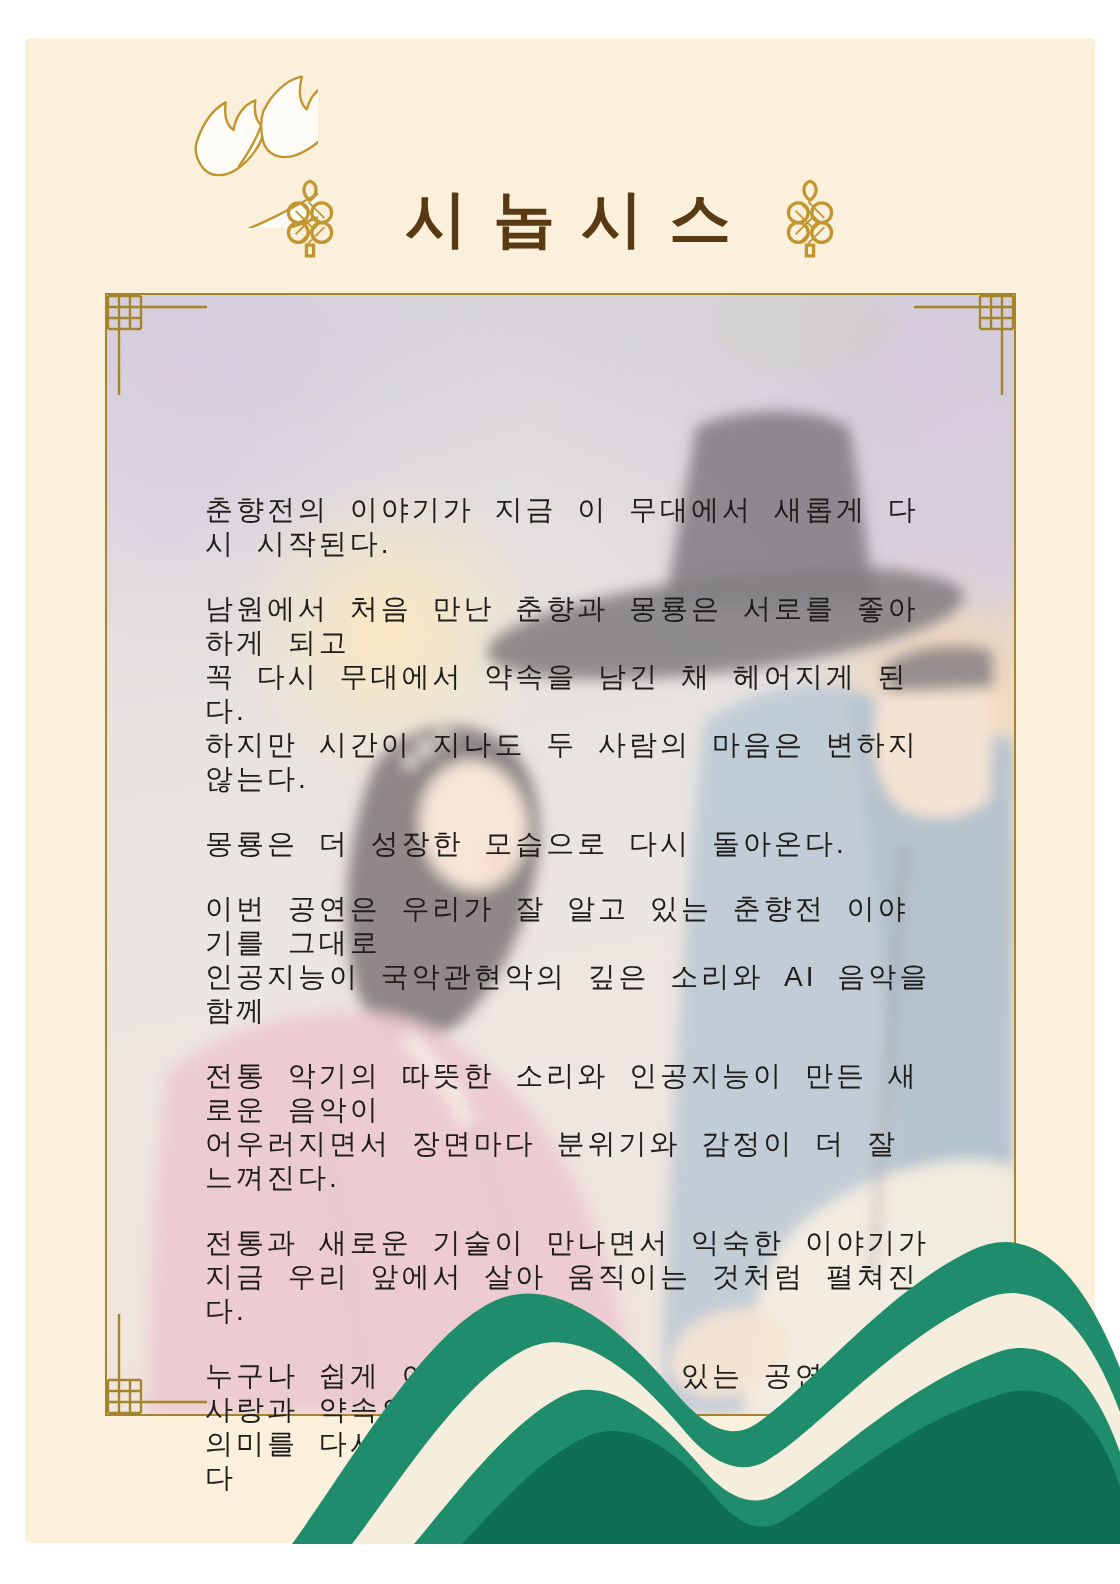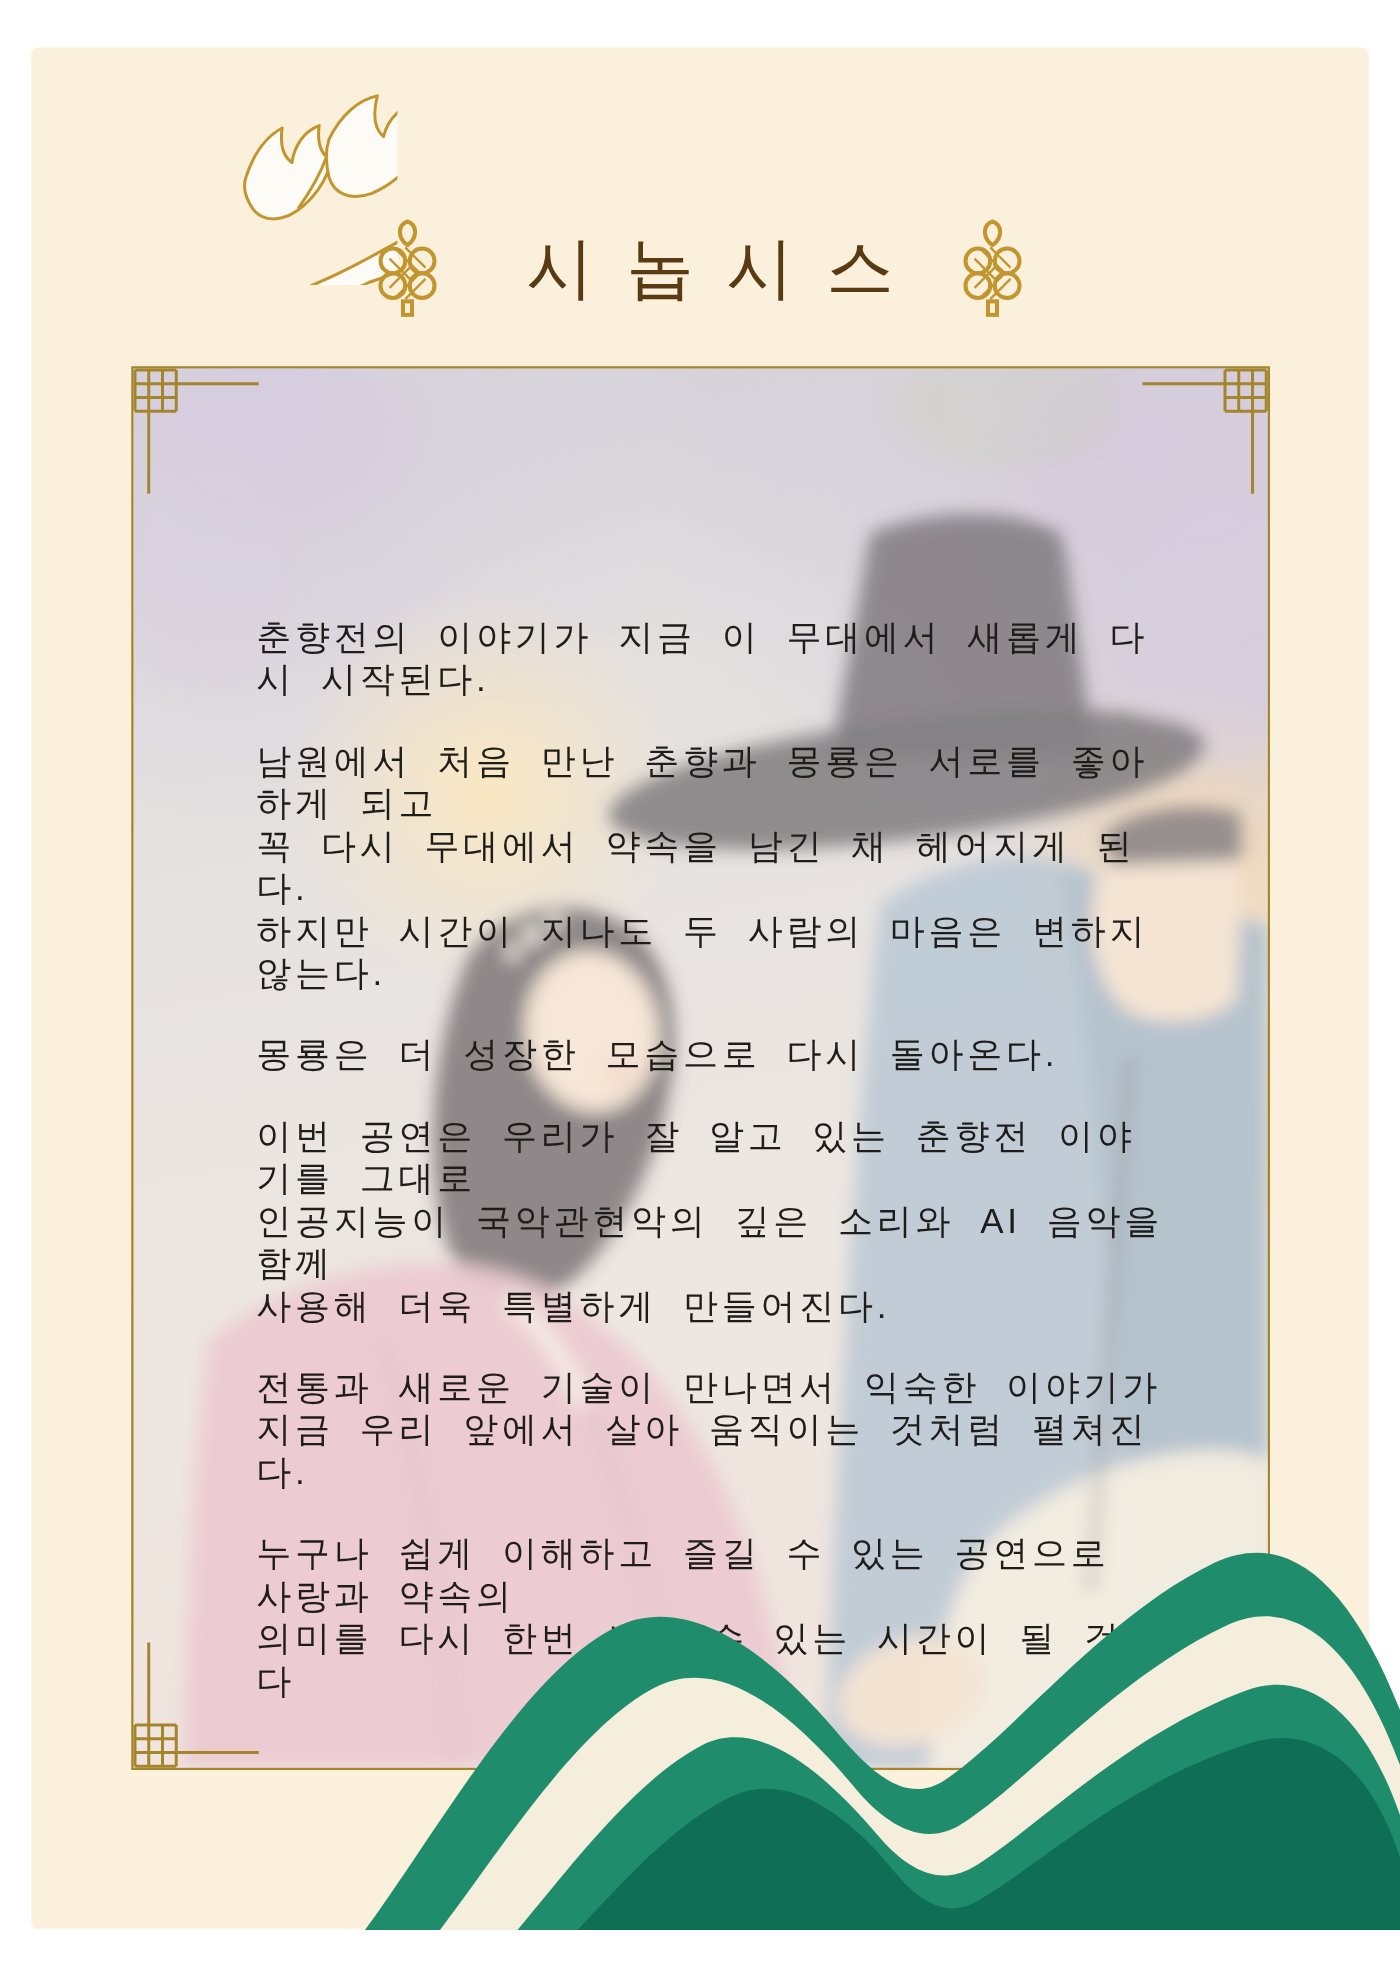--- a/index.html
+++ b/index.html
@@ -14,21 +14,21 @@
     border-radius:5px;
   }
   .crane{position:absolute;left:80px;top:50px;width:238px;height:178px;}
   .title-row{
     position:absolute;left:0;top:172px;width:100%;
     display:flex;justify-content:center;align-items:center;gap:52px;
   }
   .knot{width:54px;height:86px;}
   .page-title{
     margin:16px;font-family:"DejaVu Serif","Liberation Serif",serif;
-    font-size:54px;font-weight:400;line-height:1;
+    font-size:62px;font-weight:700;line-height:1;
     color:var(--title-brown,#5a3a12);
     letter-spacing:26px;margin-right:-26px;
   }
   .frame{
     position:absolute;left:105px;top:293px;width:911px;height:1123px;
     border:2px solid var(--frame-gold,#a5852c);box-sizing:border-box;
   }
   .art-base{
     position:absolute;inset:0;
     background:
@@ -168,21 +168,24 @@
           <span class="line">남원에서 처음 만난 춘향과 몽룡은 서로를 좋아하게 되고</span>
           <span class="line">꼭 다시 무대에서 약속을 남긴 채 헤어지게 된다.</span>
           <span class="line">하지만 시간이 지나도 두 사람의 마음은 변하지 않는다.</span>
         </p>
         <p class="para">
           <span class="line">몽룡은 더 성장한 모습으로 다시 돌아온다.</span>
         </p>
         <p class="para">
           <span class="line">이번 공연은 우리가 잘 알고 있는 춘향전 이야기를 그대로</span>
           <span class="line">인공지능이 국악관현악의 깊은 소리와 AI 음악을 함께</span>
-          <span class="line">사용해 더욱 특별하게 만들어진다.</span>
+        </p>
+        <p class="para">
+          <span class="line">전통 악기의 따뜻한 소리와 인공지능이 만든 새로운 음악이</span>
+          <span class="line">어우러지면서 장면마다 분위기와 감정이 더 잘 느껴진다.</span>
         </p>
         <p class="para">
           <span class="line">전통과 새로운 기술이 만나면서 익숙한 이야기가</span>
           <span class="line">지금 우리 앞에서 살아 움직이는 것처럼 펼쳐진다.</span>
         </p>
         <p class="para">
           <span class="line">누구나 쉽게 이해하고 즐길 수 있는 공연으로 사랑과 약속의</span>
           <span class="line">의미를 다시 한번 느낄 수 있는 시간이 될 것이다</span>
         </p>
       </div>

